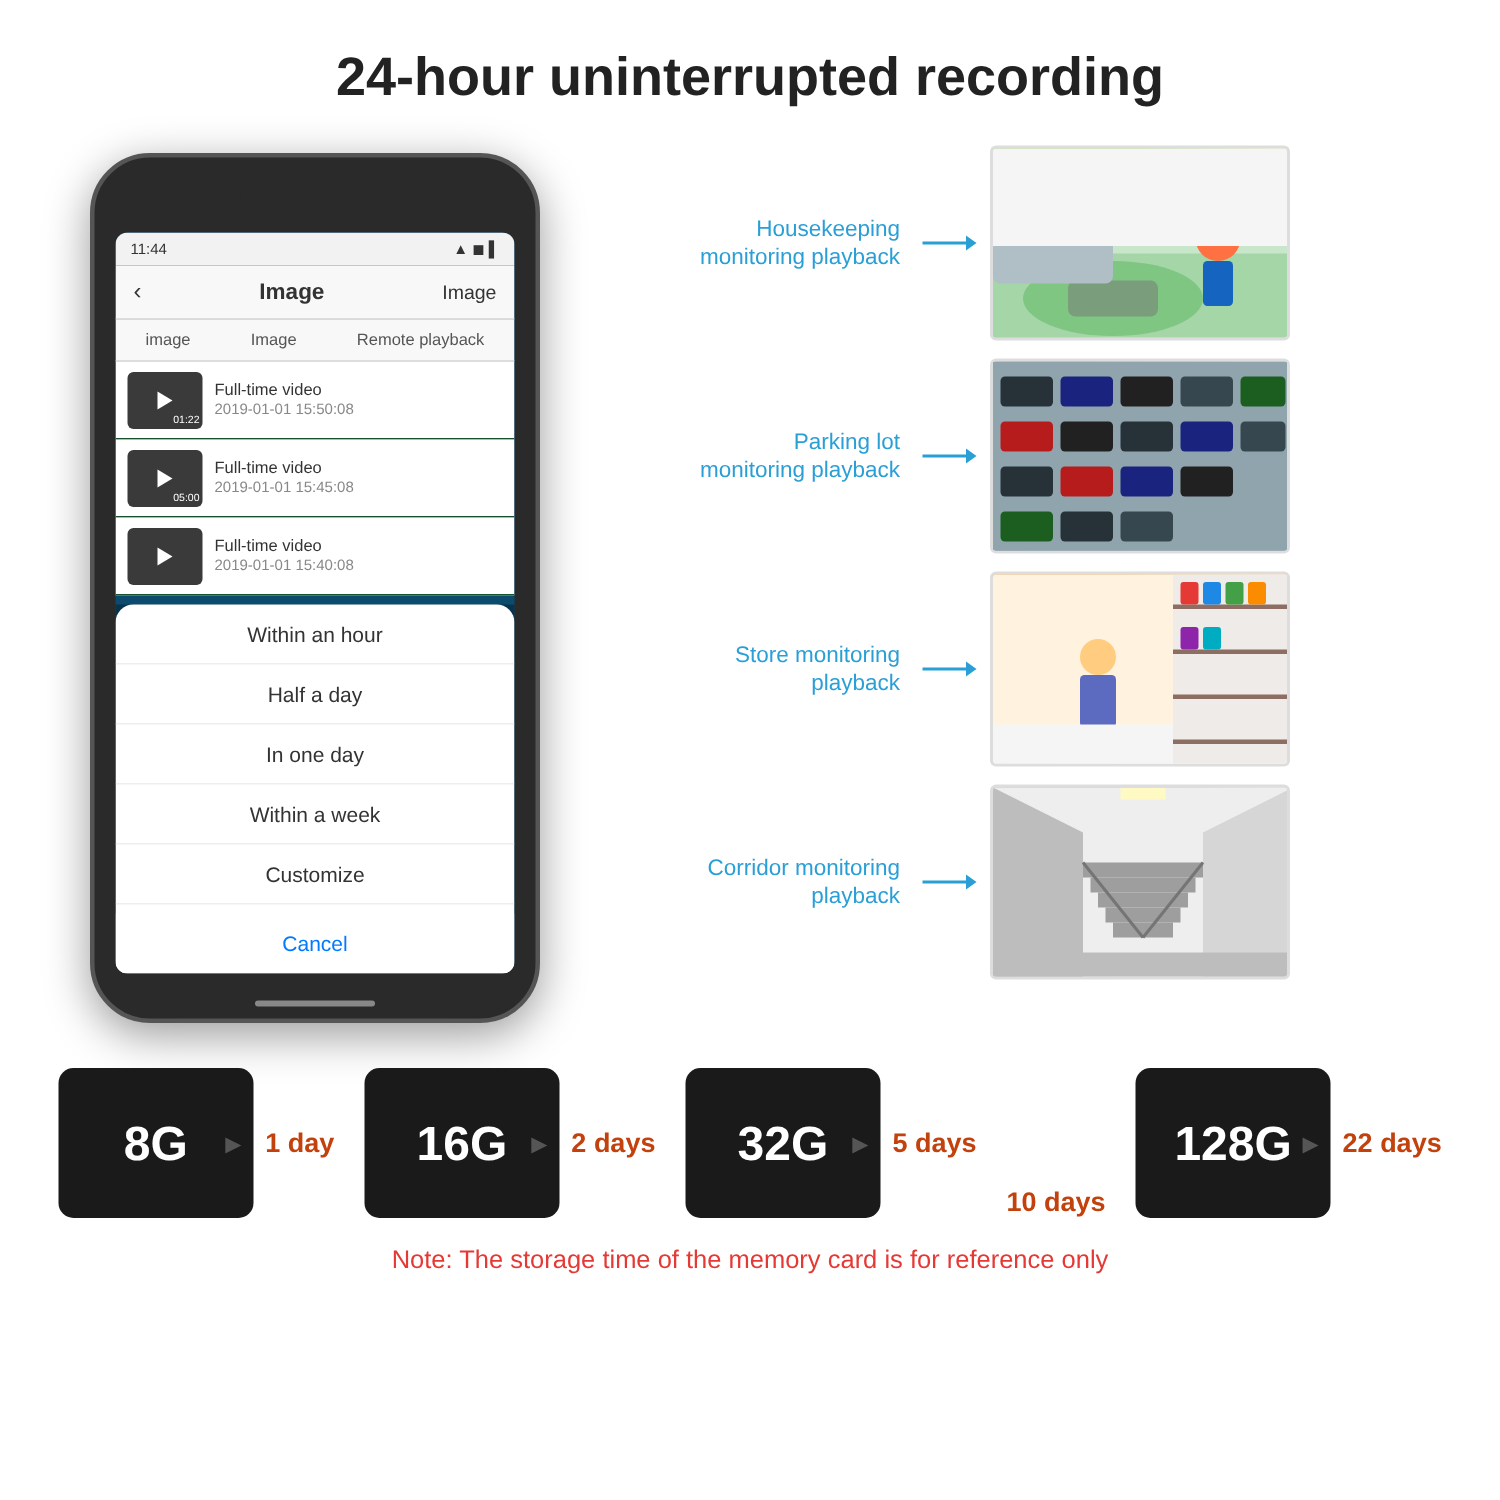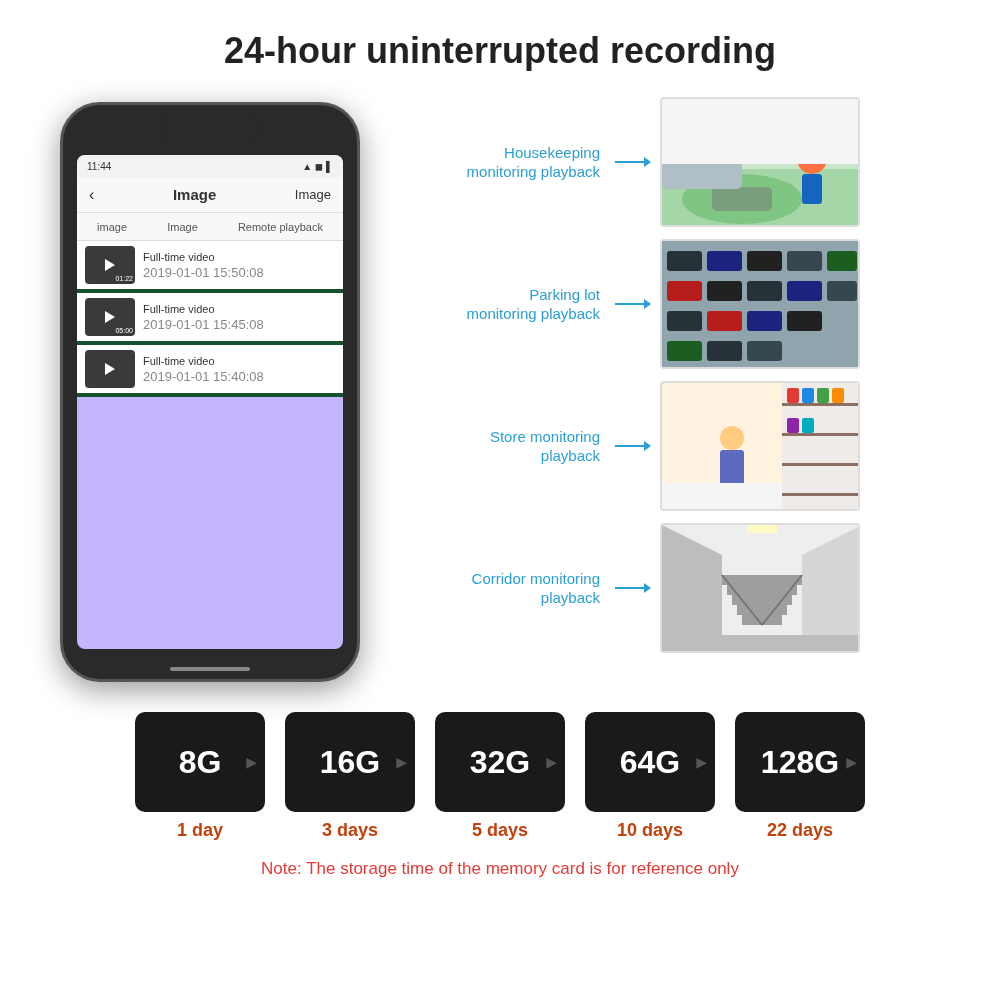--- a/index.html
+++ b/index.html
@@ -54,21 +54,21 @@
       top: 0; left: 0; right: 0; bottom: 0;
       background: #2a2a2a;
       border-radius: 40px;
       border: 3px solid #555;
       box-shadow: 0 8px 30px rgba(0,0,0,0.4);
     }
 
     .phone-screen {
       position: absolute;
       top: 50px; left: 14px; right: 14px; bottom: 30px;
-      background: #c4b5fd;
+      background: #0c4a6e;
       border-radius: 8px;
       overflow: hidden;
     }
 
     
     .phone-notch {
       position: absolute;
       top: 12px; left: 50%; transform: translateX(-50%);
       width: 100px; height: 22px;
       background: #2a2a2a;
@@ -120,21 +120,21 @@
       display: flex;
       align-items: center;
       justify-content: space-around;
       font-size: 11px;
       color: #555;
     }
 
     
     .video-item {
       background: white;
-      border-bottom: 4px solid #14532d;
+      border-bottom: 1px solid #14532d;
       display: flex;
       align-items: center;
       padding: 6px 8px;
       height: 52px;
     }
     .video-thumb {
       width: 50px;
       height: 38px;
       background: #3a3a3a;
       border-radius: 4px;
@@ -160,21 +160,21 @@
     }
     .video-info {
       margin-left: 8px;
     }
     .video-info .vname {
       font-size: 11px;
       color: #333;
       font-weight: 500;
     }
     .video-info .vdate {
-      font-size: 13px;
+      font-size: 10px;
       color: #888;
       margin-top: 2px;
     }
 
     
     .dropdown-overlay {
       position: absolute;
       bottom: 0; left: 0; right: 0;
       background: rgba(0,0,0,0.3);
       border-radius: 0 0 8px 8px;
@@ -292,21 +292,21 @@
       display: flex;
       justify-content: center;
       align-items: flex-end;
       gap: 20px;
       padding: 20px 30px 10px;
       margin-top: 10px;
     }
 
     .sdcard-item {
       display: flex;
-      flex-direction: column;
+      flex-direction: row;
       align-items: center;
       gap: 8px;
     }
 
     .sdcard-visual {
       width: 130px;
       height: 100px;
       background: #1a1a1a;
       border-radius: 10px;
       display: flex;
@@ -401,20 +401,30 @@
           <div class="video-item">
             <div class="video-thumb">
               <div class="play-icon"></div>
             </div>
             <div class="video-info">
               <div class="vname">Full-time video</div>
               <div class="vdate">2019-01-01 15:40:08</div>
             </div>
           </div>
 
+          <div class="dropdown-overlay">
+            <div class="dropdown-menu">
+              <div class="dropdown-item">Within an hour</div>
+              <div class="dropdown-item">Half a day</div>
+              <div class="dropdown-item">In one day</div>
+              <div class="dropdown-item">Within a week</div>
+              <div class="dropdown-item">Customize</div>
+              <div class="dropdown-cancel">Cancel</div>
+            </div>
+          </div>
 
         </div>
         <div class="phone-home-indicator"></div>
       </div>
     </div>
   </div>
 
   <div class="monitoring-section">
 
     <div class="monitoring-item">
@@ -541,32 +551,29 @@
 <div class="sdcard-item">
       <div class="sdcard-visual">
         <span class="sdcard-label">8G</span>
       </div>
       <span class="sdcard-days">1 day</span>
     </div>
     <div class="sdcard-item">
       <div class="sdcard-visual">
         <span class="sdcard-label">16G</span>
       </div>
-      <span class="sdcard-days">3 days</span>
+      <span class="sdcard-days">2 days</span>
     </div>
     <div class="sdcard-item">
       <div class="sdcard-visual">
         <span class="sdcard-label">32G</span>
       </div>
       <span class="sdcard-days">5 days</span>
     </div>
     <div class="sdcard-item">
-      <div class="sdcard-visual">
-        <span class="sdcard-label">64G</span>
-      </div>
       <span class="sdcard-days">10 days</span>
     </div>
     <div class="sdcard-item">
       <div class="sdcard-visual">
         <span class="sdcard-label">128G</span>
       </div>
       <span class="sdcard-days">22 days</span>
     </div>
   </div>
 

